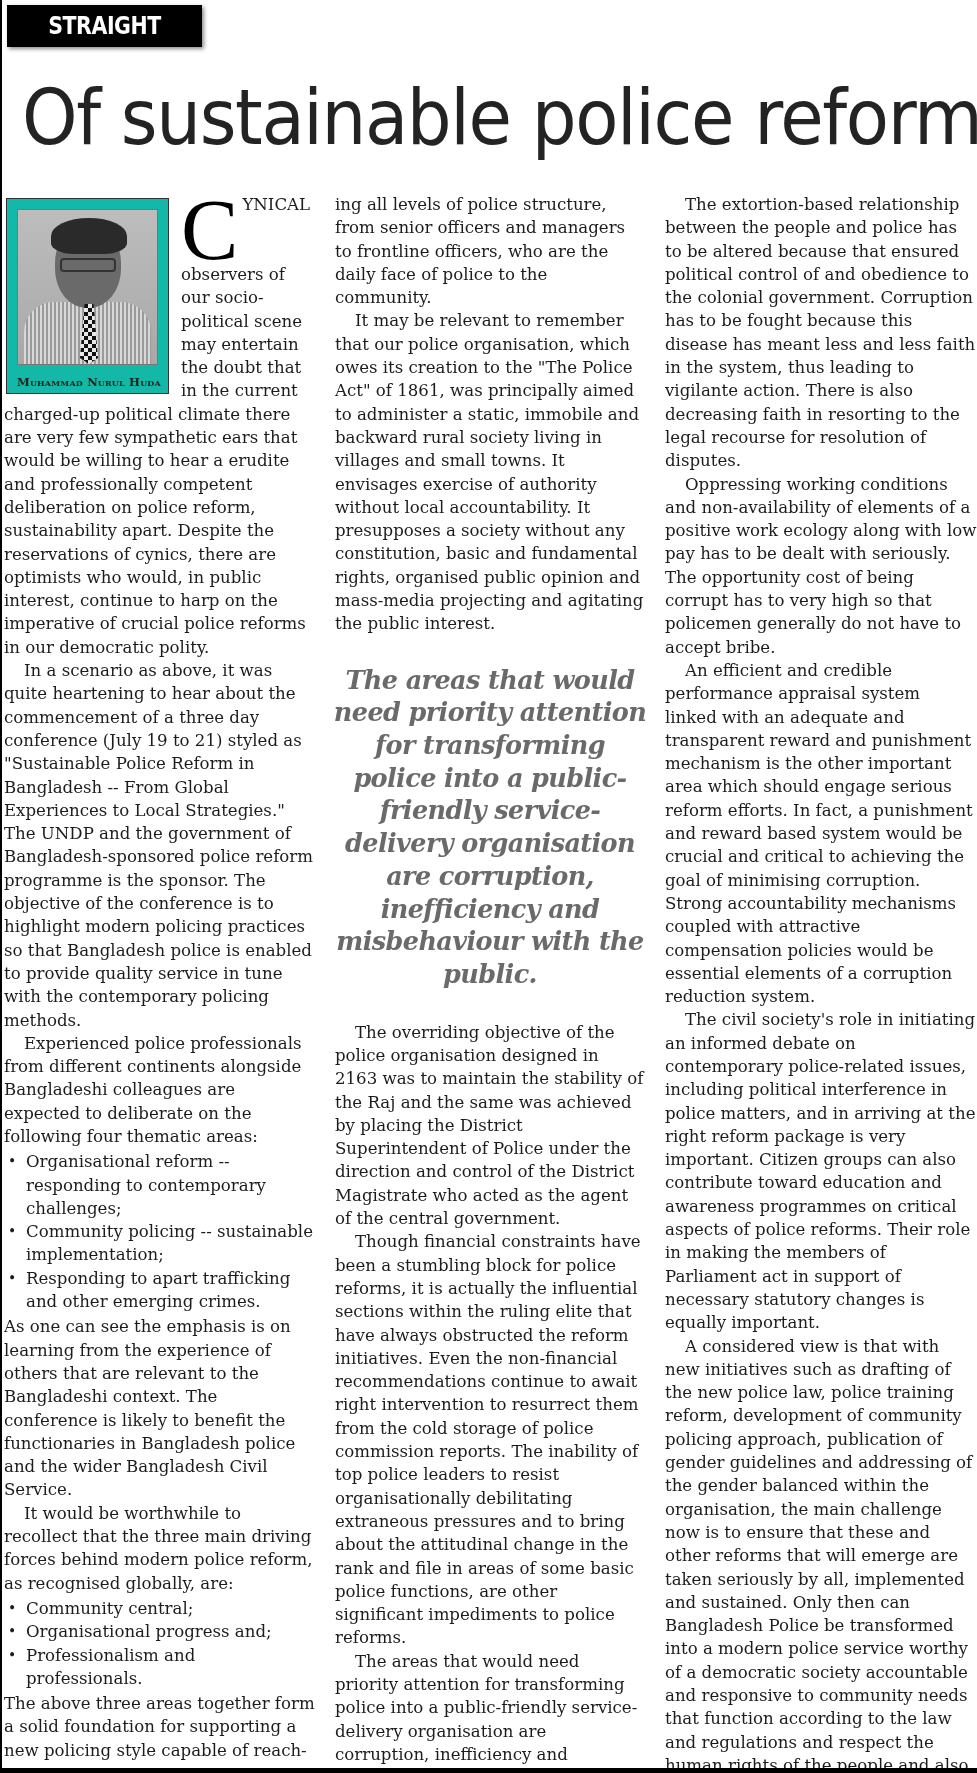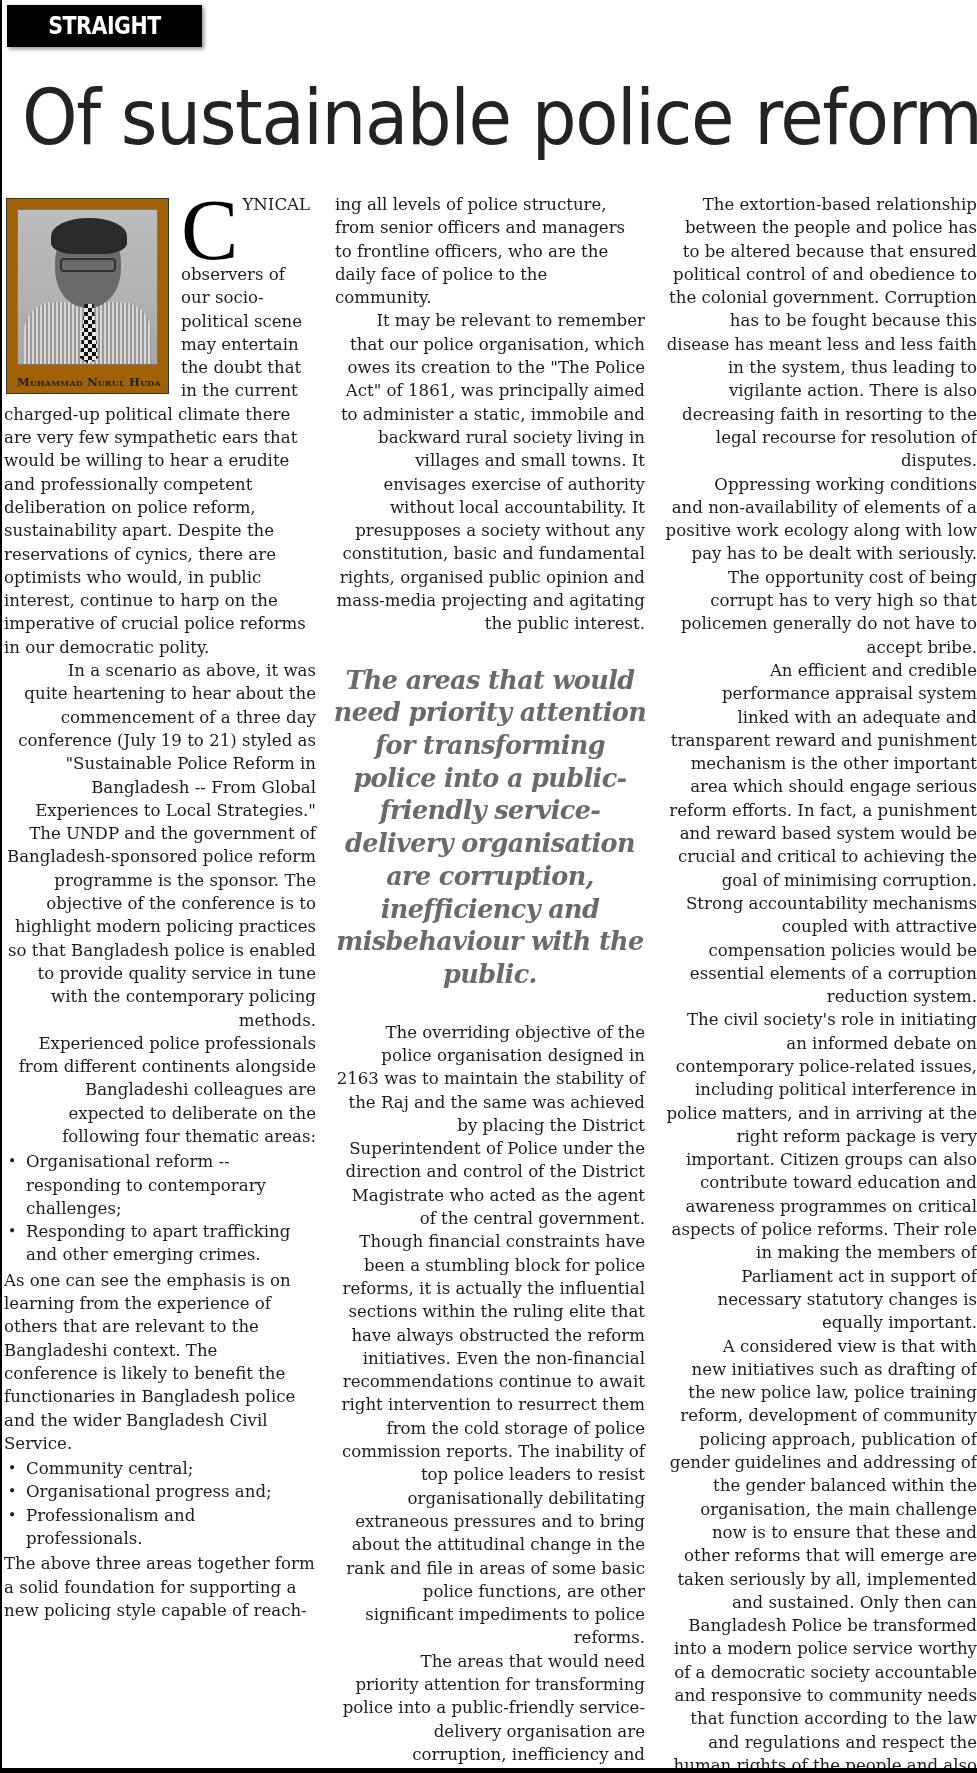--- a/index.html
+++ b/index.html
@@ -41,28 +41,28 @@
     .col {
       position: absolute; top: 193px;
       font-size: 16.6px;
       line-height: 23.3px;
       color: #1c1c1c;
     }
     .col1 { left: 2px; width: 312px; }
     .col2 { left: 333px; width: 310px; top: 193px; }
     .col3 { left: 663px; width: 312px; top: 193px; }
     .col p { margin: 0; }
-    .col p.ind { text-indent: 20px; text-align: right; }
+    .col p.ind { text-indent: 20px; }
     .photo-box {
       float: left;
       width: 163px; height: 196px;
       border: 1px solid #333;
       margin: 5px 12px 2px 2px;
       padding: 10px 10px 0 10px;
-      background: #a16207;
+      background: #14b8a6;
     }
     .photo {
       width: 141px; height: 156px;
       background: linear-gradient(180deg, #bdbdbd 0%, #a8a8a8 100%);
       position: relative; overflow: hidden;
       border: 1px solid #777;
     }
     .photo .shirt {
       position: absolute; left: 6px; right: 6px; bottom: 0; height: 62px;
       background: repeating-linear-gradient(90deg, #d8d8d8 0 2px, #9a9a9a 2px 4px);
@@ -135,23 +135,25 @@
       <div class="glasses"></div>
       <div class="tie"></div>
     </div>
     <div class="photo-caption">Muhammad Nurul Huda</div>
   </div>
   <p class="lead"><span class="dropcap">C</span><span>YNICAL observers of our socio-political scene may entertain the doubt that in the current charged-up political climate there are very few sympathetic ears that would be willing to hear a erudite and professionally competent deliberation on police reform, sustainability apart. Despite the reservations of cynics, there are optimists who would, in public interest, continue to harp on the imperative of crucial police reforms in our democratic polity.</span></p>
   <p class="ind">In a scenario as above, it was quite heartening to hear about the commencement of a three day conference (July 19 to 21) styled as "Sustainable Police Reform in Bangladesh -- From Global Experiences to Local Strategies." The UNDP and the government of Bangladesh-sponsored police reform programme is the sponsor. The objective of the conference is to highlight modern policing practices so that Bangladesh police is enabled to provide quality service in tune with the contemporary policing methods.</p>
   <p class="ind">Experienced police professionals from different continents alongside Bangladeshi colleagues are expected to deliberate on the following four thematic areas:</p>
   <ul class="bullets">
     <li>Organisational reform -- responding to contemporary challenges;</li>
+    <li>Community policing -- sustainable implementation;</li>
     <li>Responding to apart trafficking and other emerging crimes.</li>
   </ul>
   <p>As one can see the emphasis is on learning from the experience of others that are relevant to the Bangladeshi context. The conference is likely to benefit the functionaries in Bangladesh police and the wider Bangladesh Civil Service.</p>
+  <p class="ind">It would be worthwhile to recollect that the three main driving forces behind modern police reform, as recognised globally, are:</p>
   <ul class="bullets">
     <li>Community central;</li>
     <li>Organisational progress and;</li>
     <li>Professionalism and professionals.</li>
   </ul>
   <p>The above three areas together form a solid foundation for supporting a new policing style capable of reach-</p>
 </div>
 
 <div class="col col2">
   <p>ing all levels of police structure, from senior officers and managers to frontline officers, who are the daily face of police to the community.</p>

